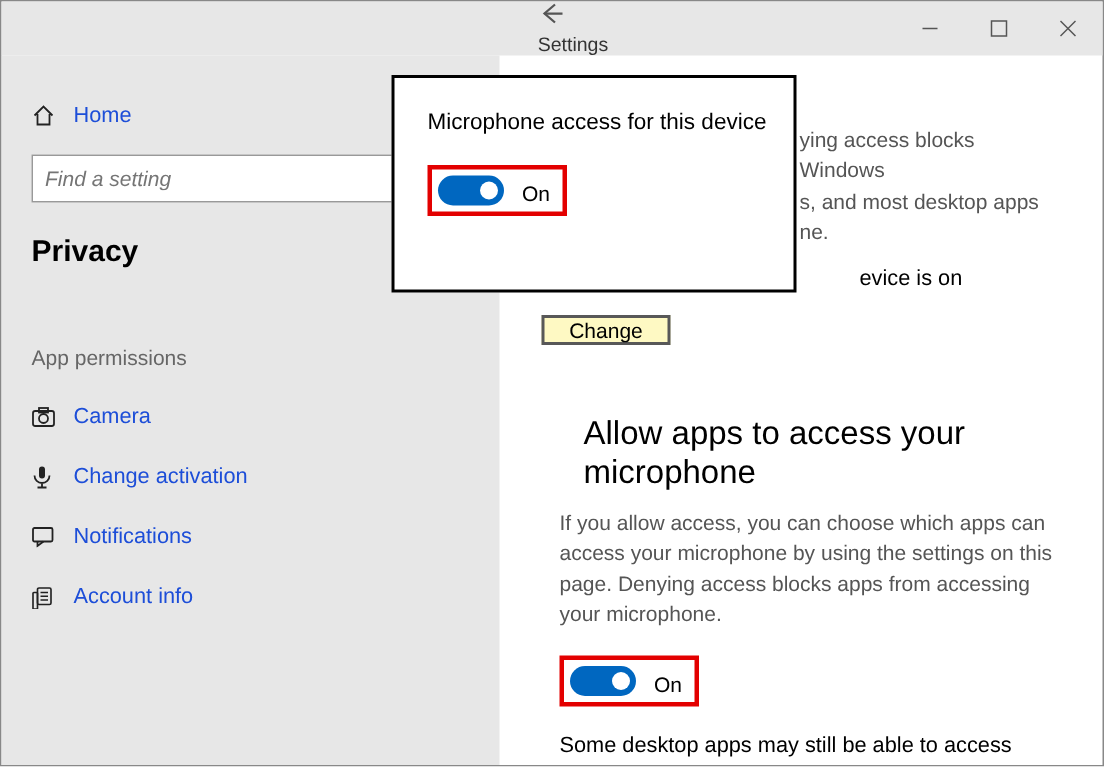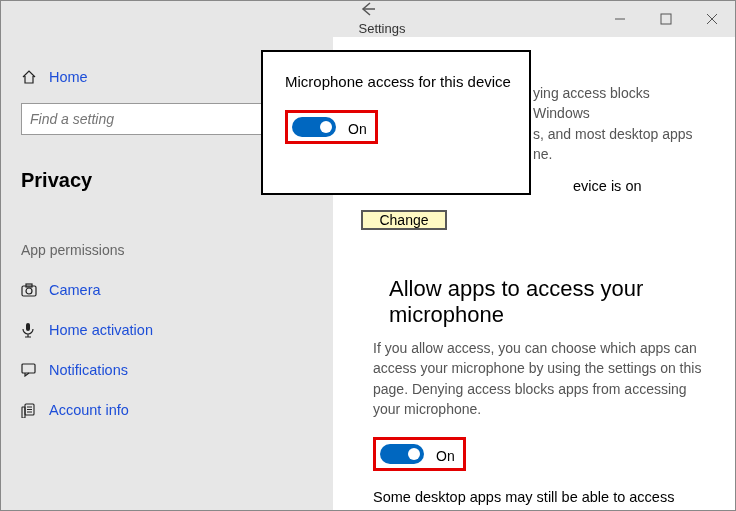--- a/index.html
+++ b/index.html
@@ -63,21 +63,21 @@
     display: flex;
     align-items: center;
     height: 40px;
     padding-left: 20px;
     color: #1d4ed8;
     position: relative;
     font-size: 14.5px;
   }
   .nav-item .ic { width: 28px; display:flex; align-items:center; }
   .search-wrap {
-    margin: 6px 20px 24px 20px;
+    margin: 6px 20px 12px 20px;
   }
   .search-input {
     width: 100%;
     height: 32px;
     border: 1px solid #999;
     background: #fff;
     padding: 0 30px 0 8px;
     font-size: 14px;
     font-style: italic;
     color: #666;
@@ -237,21 +237,21 @@
       </span>
       <span>Camera</span>
     </div>
     <div class="nav-item">
       <span class="ic">
         <svg width="14" height="16" viewBox="0 0 14 16">
             <rect x="5" y="1" width="4" height="8" rx="2" fill="#222"></rect>
             <path d="M2 7 a5 5 0 0 0 10 0 M7 12 V15 M4 15 H10" stroke="#222" fill="none" stroke-width="1.2"></path>
           </svg>
       </span>
-      <span>Home activation</span>
+      <span>Change activation</span>
     </div>
     <div class="nav-item">
       <span class="ic">
         <svg width="15" height="14" viewBox="0 0 15 14">
             <rect x="1" y="1" width="13" height="9" rx="1" stroke="#222" fill="none" stroke-width="1.2"></rect>
             <path d="M4 10 L4 13 L8 10" stroke="#222" fill="none" stroke-width="1.2"></path>
           </svg>
       </span>
       <span>Notifications</span>
     </div>

